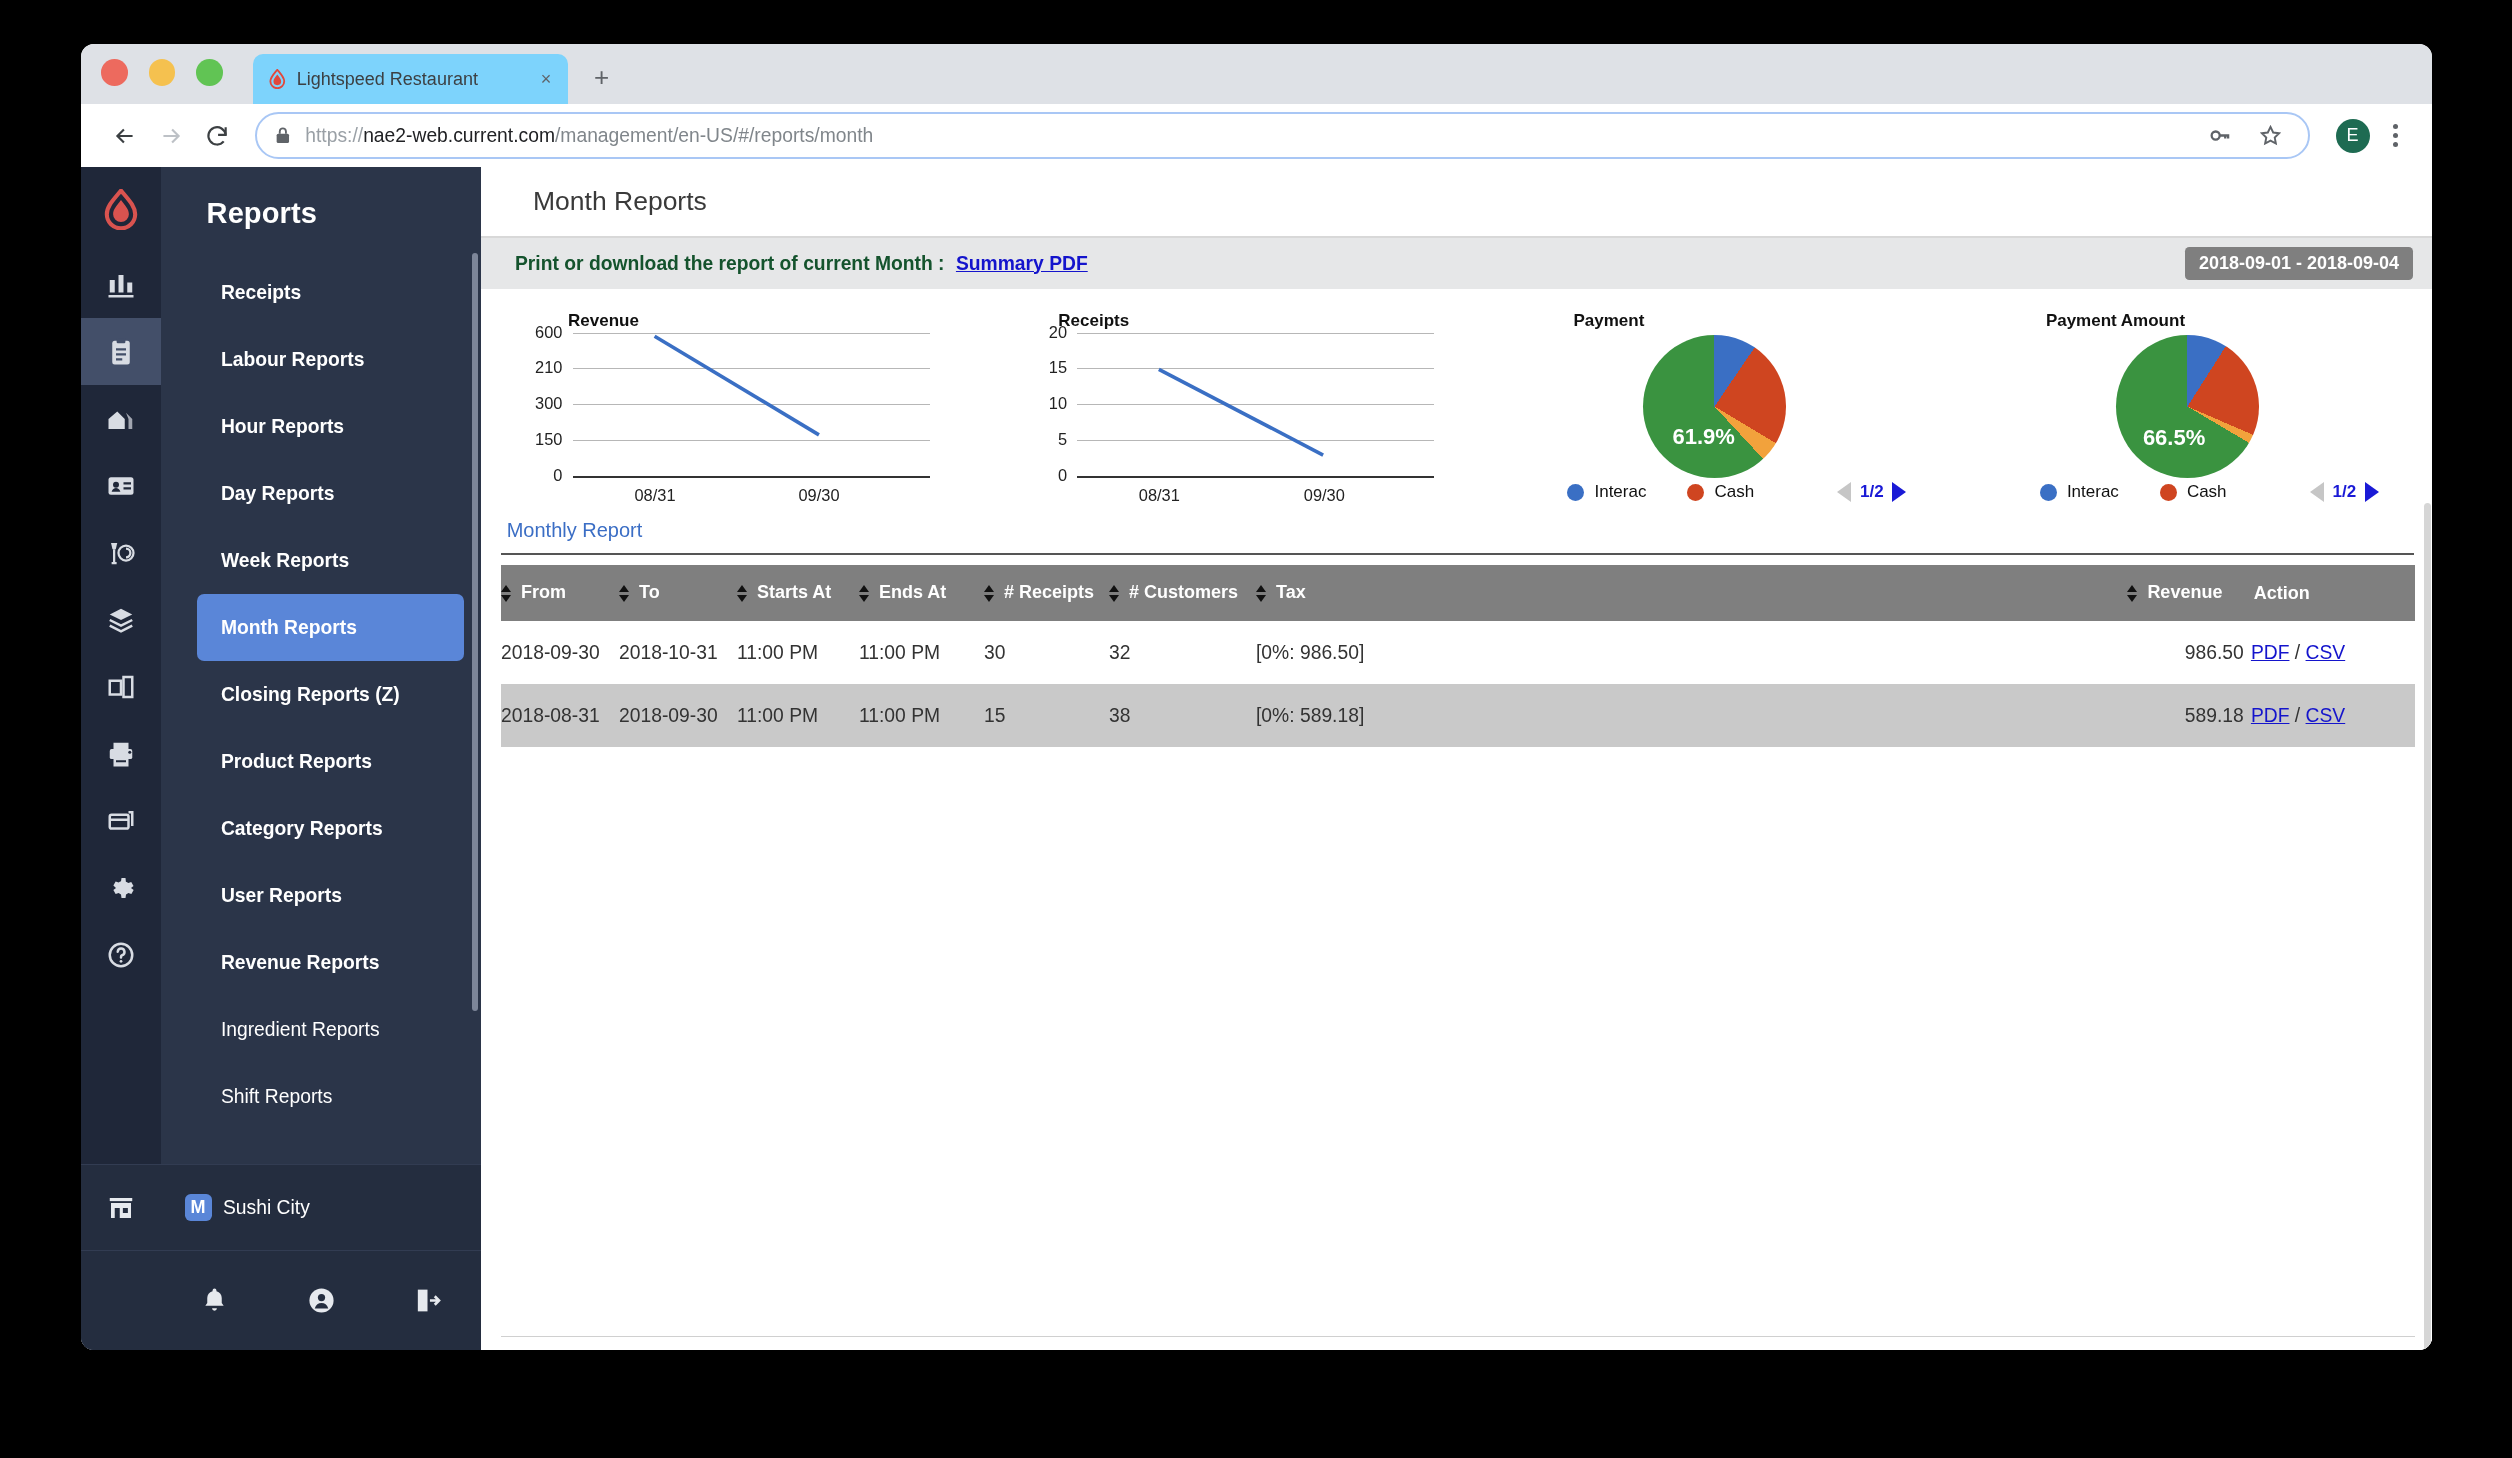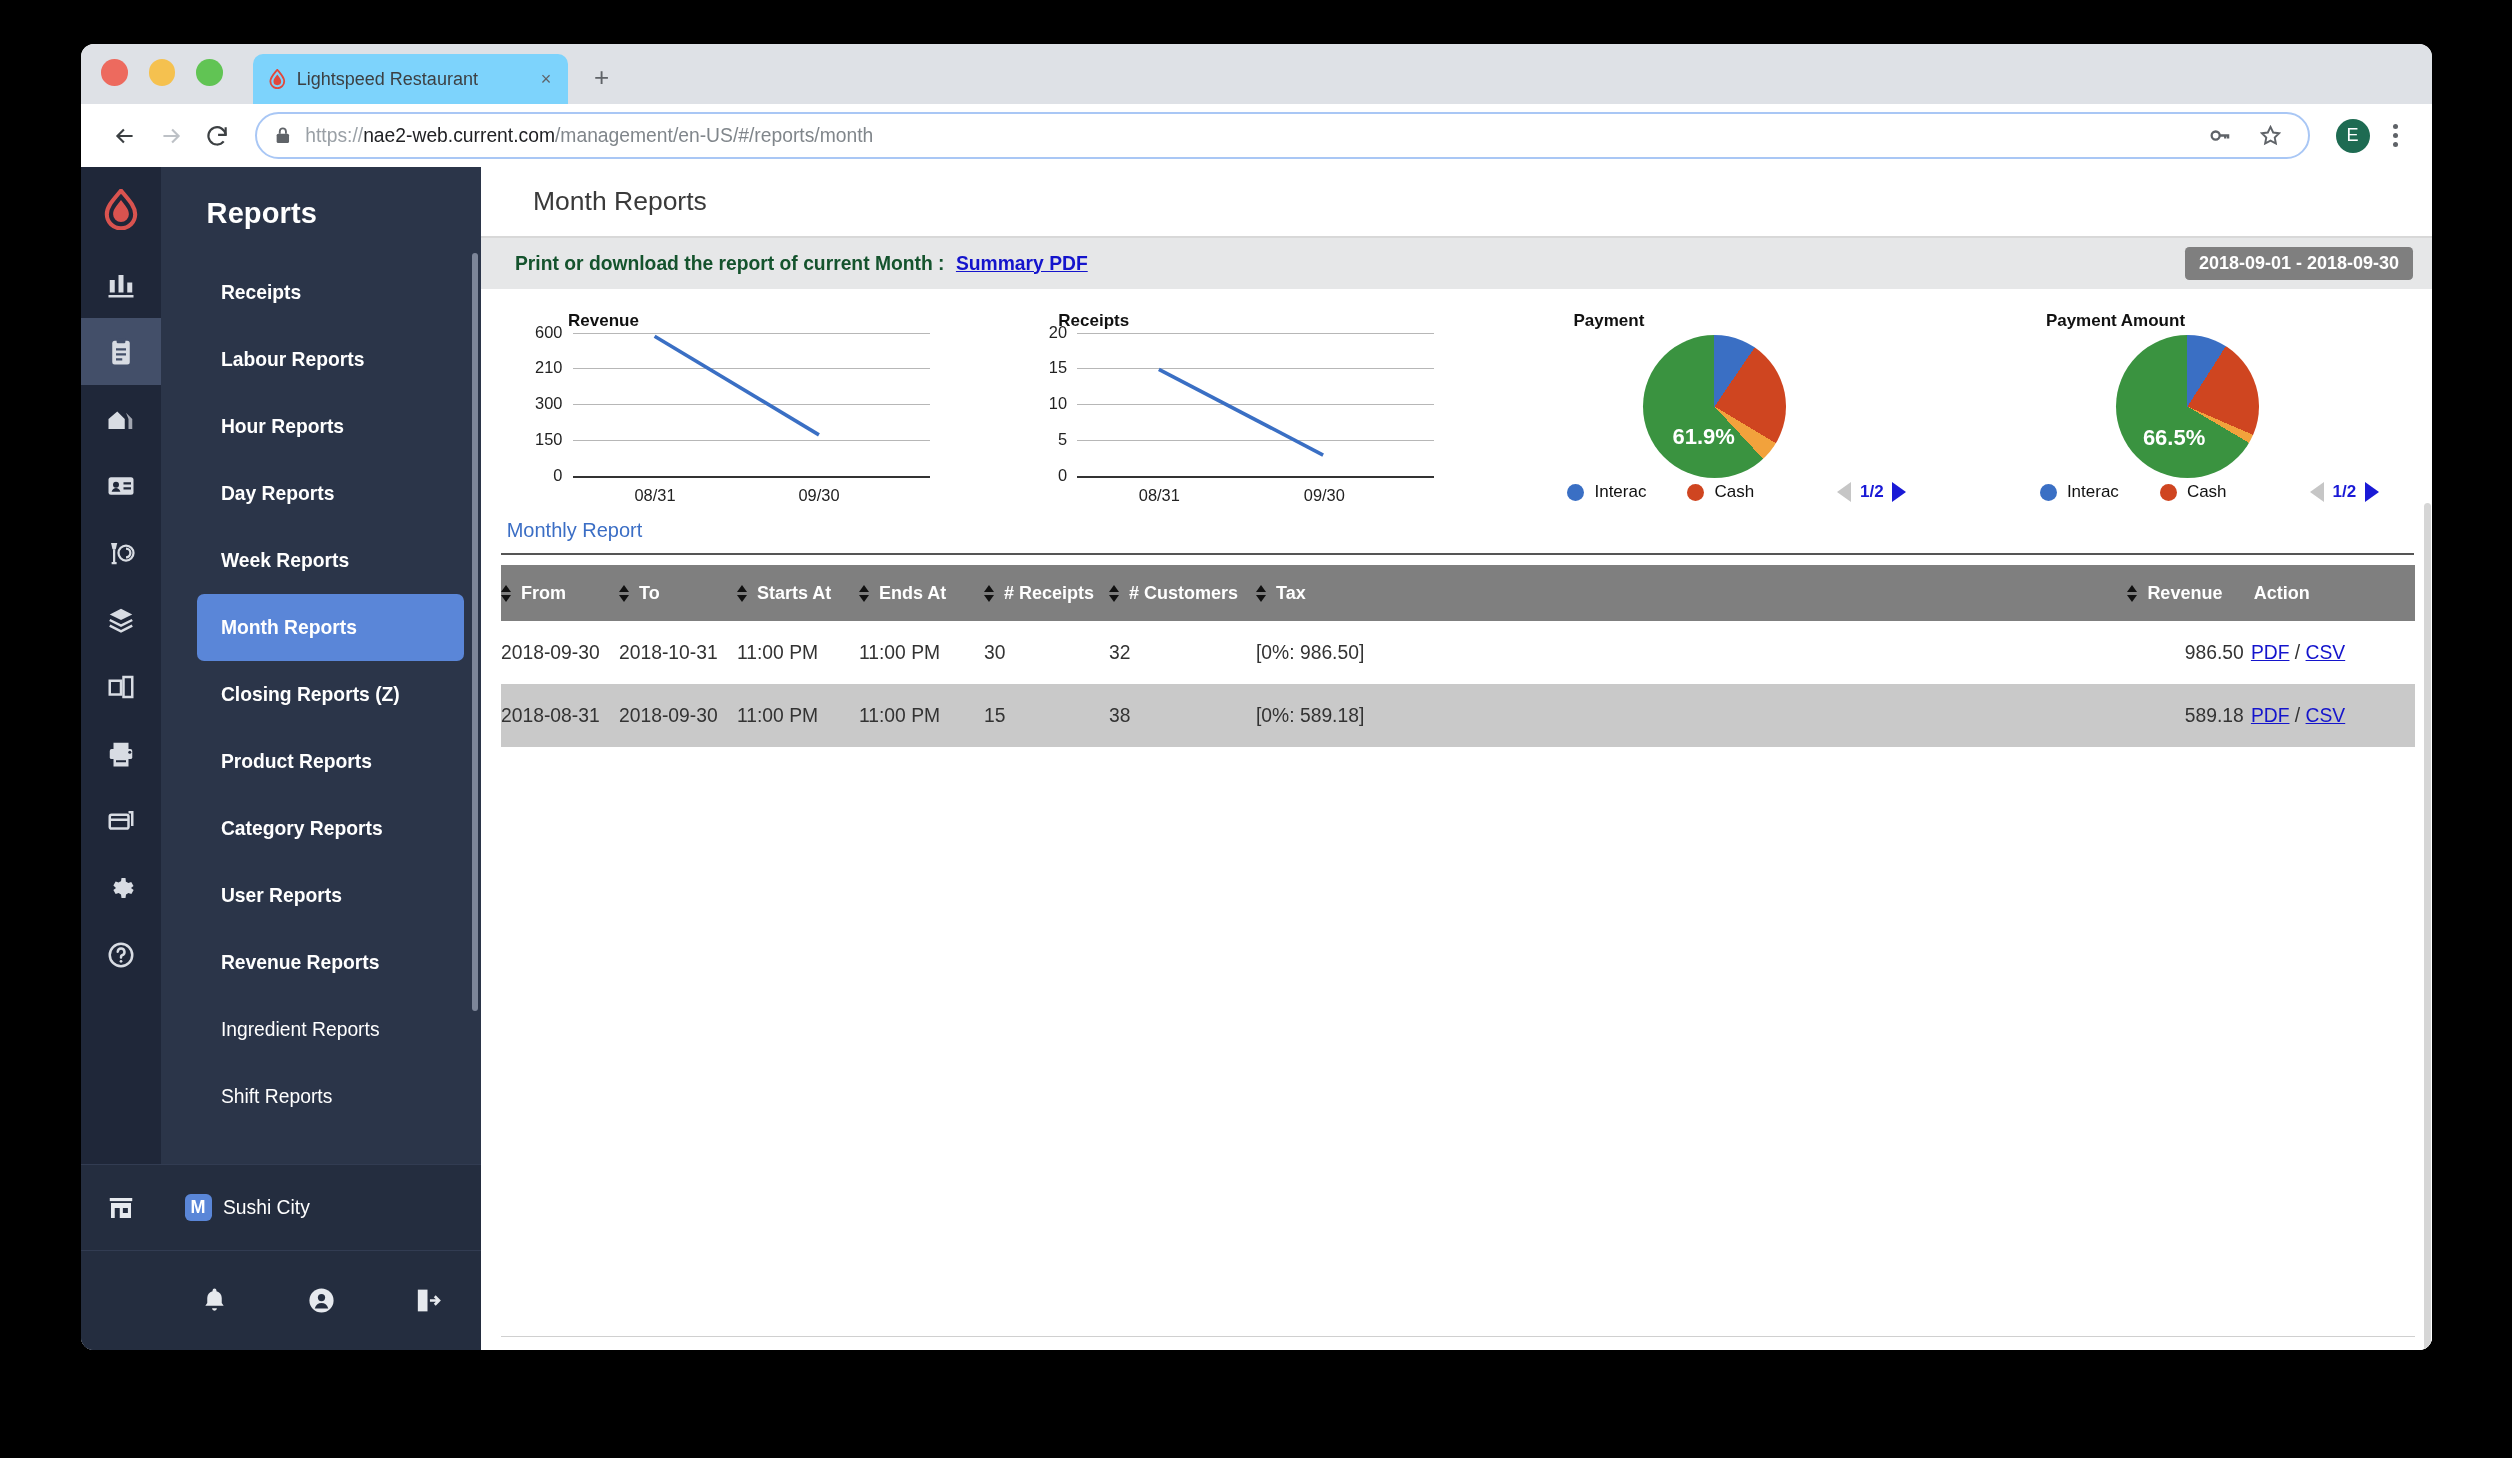--- a/index.html
+++ b/index.html
@@ -274,21 +274,21 @@
   }
   #report-table { width: calc(100% - 5.7px); border-collapse: collapse; table-layout: fixed; margin-top: 10px; }
   #report-table thead th {
     background: #7f7f7f; color: #fff;
     font-size: 18px; font-weight: bold;
     text-align: left;
     padding: 11.4px 7.1px 11.4px 0;
     vertical-align: middle;
     height: 56px;
   }
-  .th-inner { display: flex; align-items: center; gap: 8.6px; }
+  .th-inner { display: flex; gap: 8.6px; }
   .sort-arrows {
     flex: 0 0 auto; width: 11.4px; height: 21.4px;
     display: flex; flex-direction: column; justify-content: center; gap: 2.9px;
   }
   .sort-arrows .up { width:0;height:0;border-left:5.7px solid transparent;border-right:5.7px solid transparent;border-bottom:7.9px solid #111; }
   .sort-arrows .down { width:0;height:0;border-left:5.7px solid transparent;border-right:5.7px solid transparent;border-top:7.9px solid #111; }
   #report-table tbody td {
     font-size: 19.3px; color: #333;
     padding: 14.3px 7.1px 14.3px 0;
     vertical-align: middle;
@@ -557,21 +557,21 @@
     </div>
 
     <div id="content">
       <div id="page-header">
         <div id="page-title">Month Reports</div>
       </div>
 
       <div id="toolbar-strip">
         <span id="print-label">Print or download the report of current Month :</span>
         <span id="summary-pdf-link">Summary PDF</span>
-        <span id="date-range-badge">2018-09-01 - 2018-09-30</span>
+        <span id="date-range-badge">2018-09-01 - 2018-09-04</span>
       </div>
 
       <div id="charts-row">
 
         <div class="chart-cell" style="width:543px;">
           <div class="chart-title" style="left:87px; top:8.6px;">Revenue</div>
           <div id="revenue-plot" class="linechart" style="left:0; top:0; width:543px; height:179px;">
               <div class="axisline" style="left: 92px; top: 174px; width: 357px;"></div>
               <div class="ytick" style="left: 21.4px; top: 164px; width: 60px;">0</div>
               <div class="gridline" style="left: 92px; top: 138px; width: 357px;"></div>

